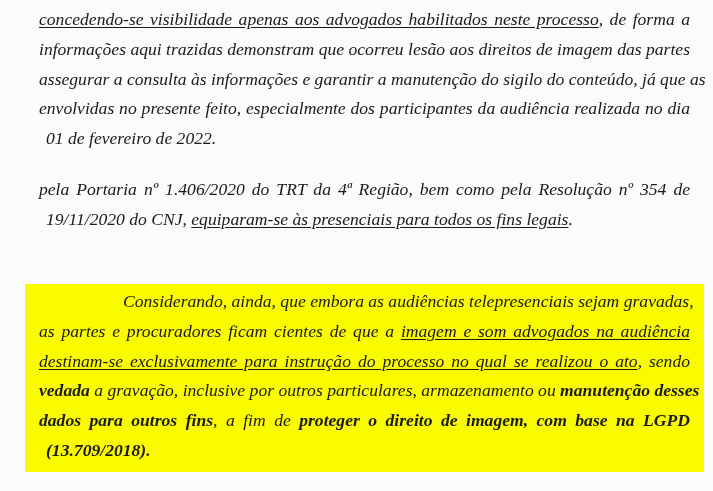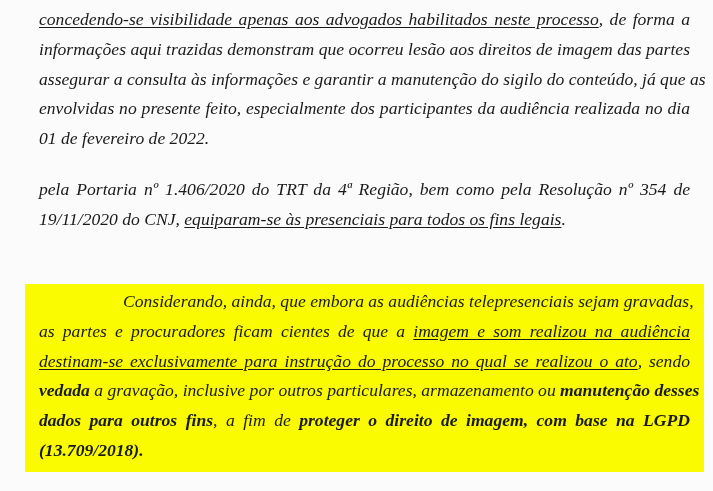--- a/index.html
+++ b/index.html
@@ -30,20 +30,21 @@
   }
   .line {
     display: block;
     height: 29.8px;
     white-space: nowrap;
     text-align: justify;
     text-align-last: justify;
   }
   .line.last {
     text-align-last: left;
+    margin-left: 7px;
   }
   .line.indent { padding-left: 84px; }
   .u { text-decoration: underline; text-underline-offset: 2px; }
   .b { font-weight: bold; }
   #p1 { top: 5px; }
   #p2 { top: 175px; }
   .highlight-box {
     position: absolute;
     left: 17px;
     top: 284px;
@@ -67,20 +68,20 @@
   </div>
 
   <div class="para" id="p2">
     <span class="line">pela Portaria nº 1.406/2020 do TRT da 4ª Região, bem como pela Resolução nº 354 de</span>
     <span class="line last"><span>19/11/2020 do CNJ, </span><span class="u">equiparam-se às presenciais para todos os fins legais</span><span>.</span></span>
   </div>
 
   <div class="highlight-box"></div>
   <div class="para" id="p3">
     <span class="line indent">Considerando, ainda, que embora as audiências telepresenciais sejam gravadas,</span>
-    <span class="line"><span>as partes e procuradores ficam cientes de que a </span><span class="u">imagem e som realizou na audiência</span></span>
+    <span class="line"><span>as partes e procuradores ficam cientes de que a </span><span class="u">imagem e som advogados na audiência</span></span>
     <span class="line"><span class="u">destinam-se exclusivamente para instrução do processo no qual se realizou o ato</span><span>, sendo</span></span>
     <span class="line"><span class="b">vedada</span><span> a gravação, inclusive por outros particulares, armazenamento ou </span><span class="b">manutenção desses</span></span>
     <span class="line"><span class="b">dados para outros fins</span><span>, a fim de </span><span class="b">proteger o direito de imagem, com base na LGPD</span></span>
     <span class="line last"><span class="b">(13.709/2018).</span></span>
   </div>
 
 </div>
 
 </body></html>

